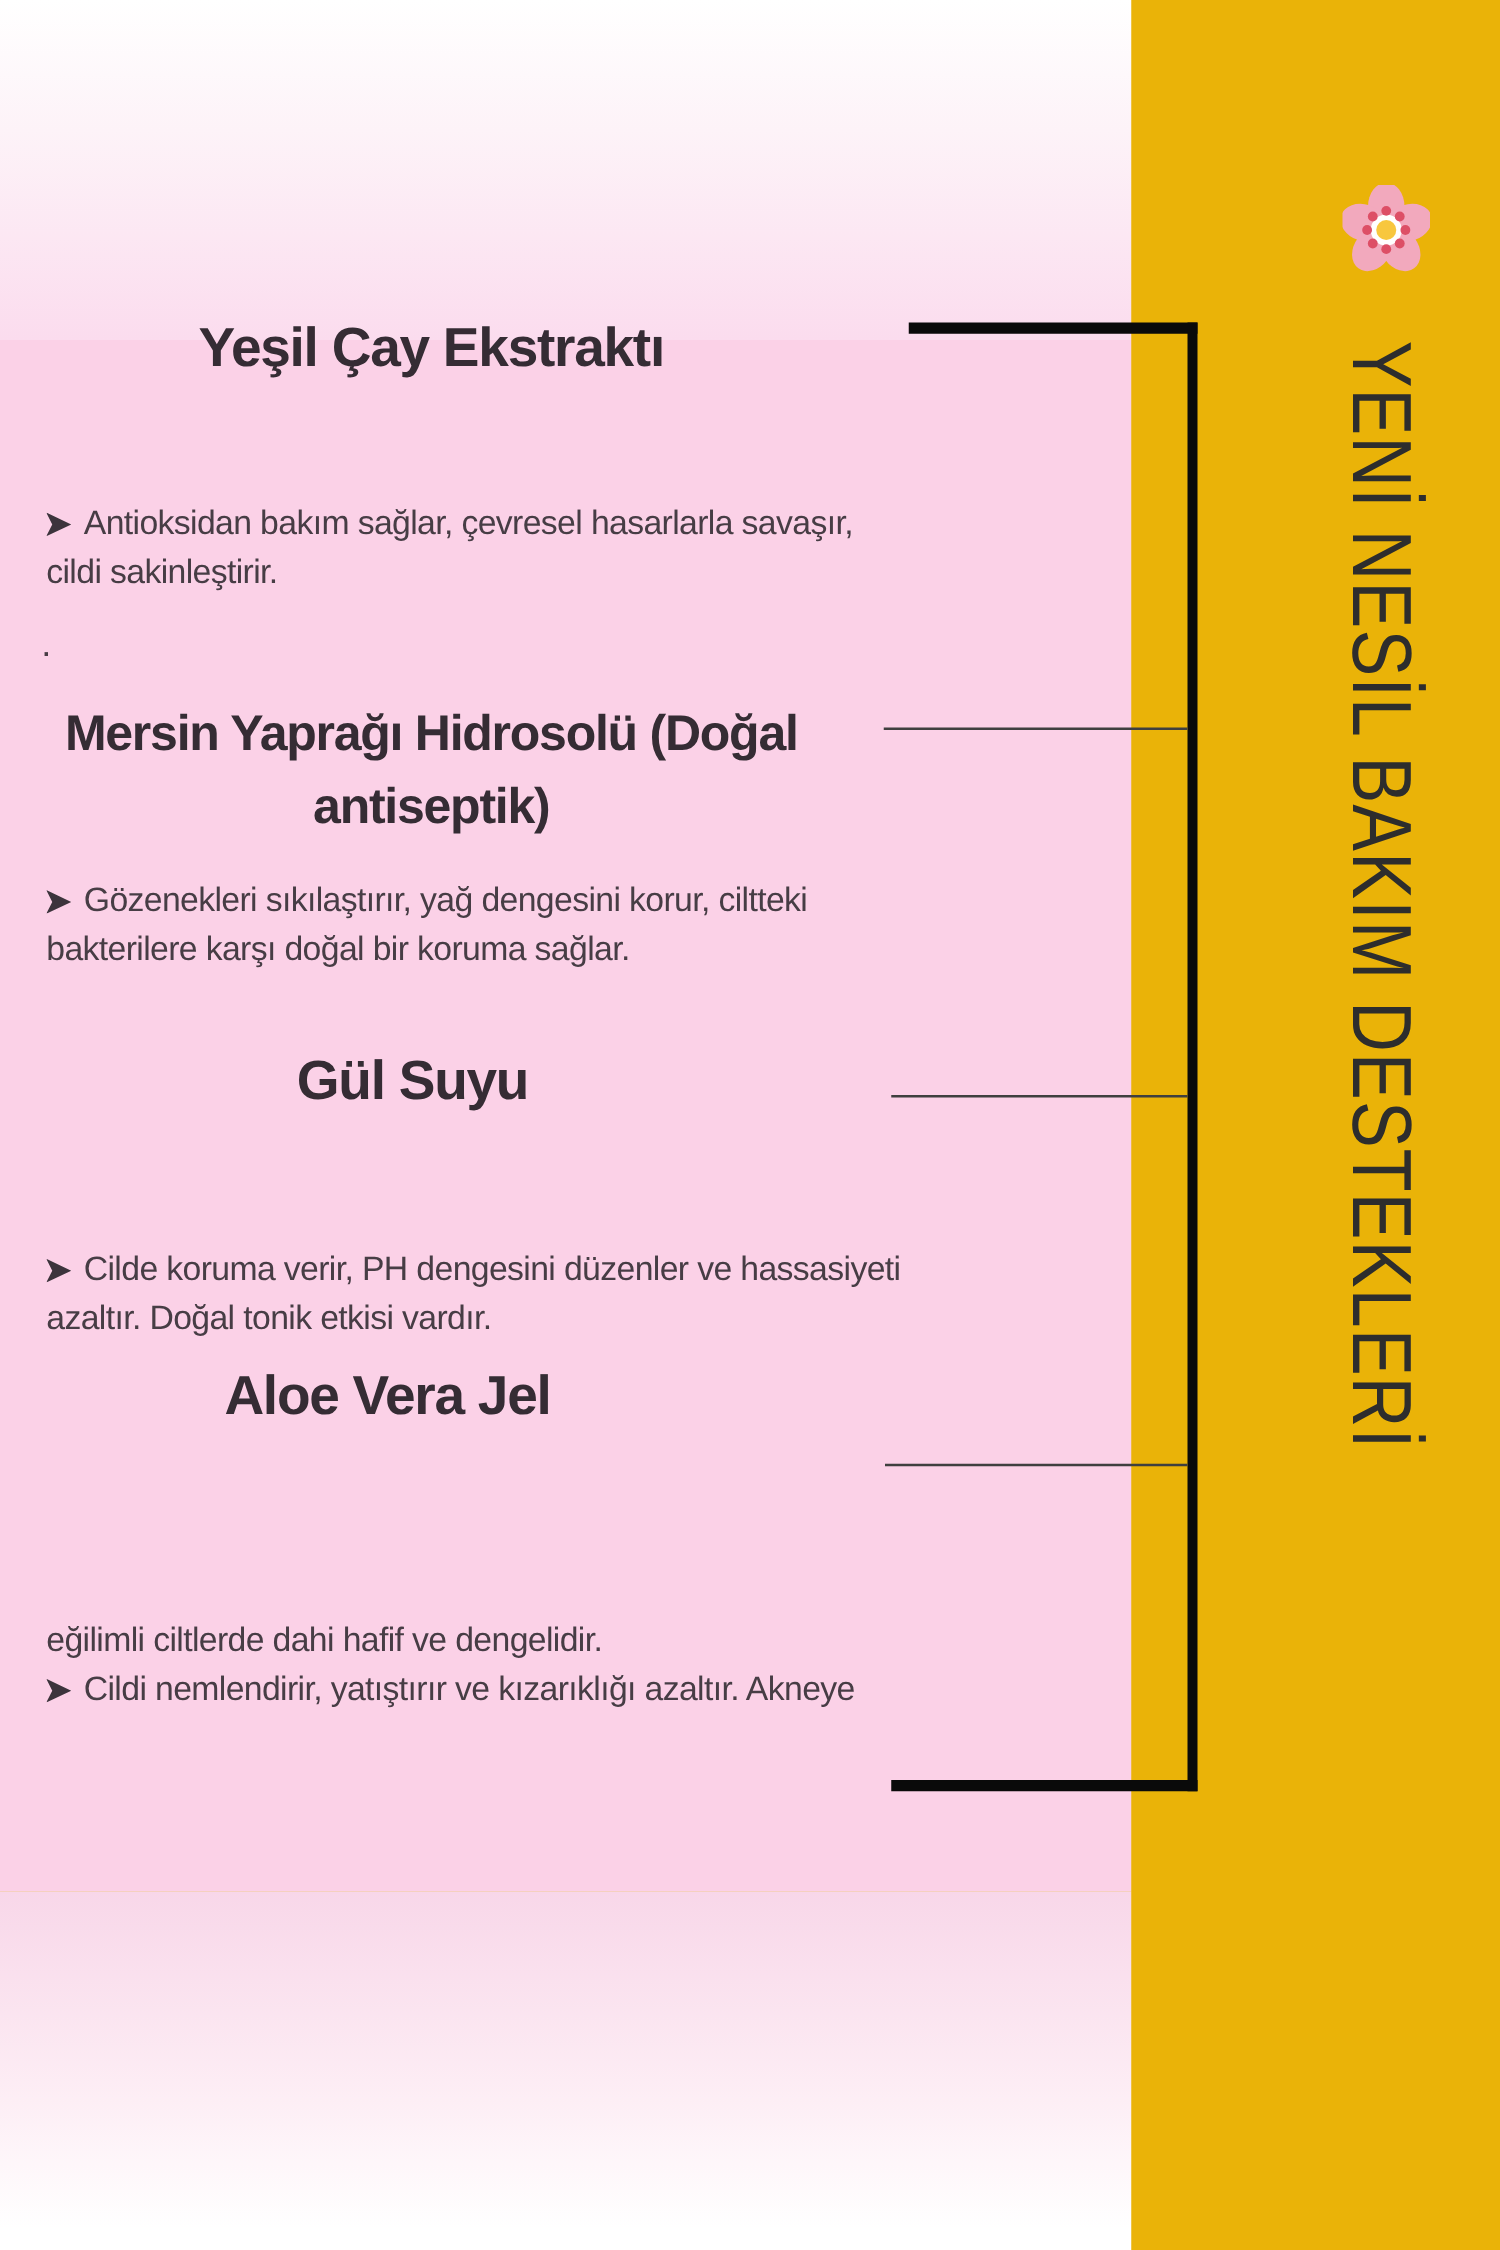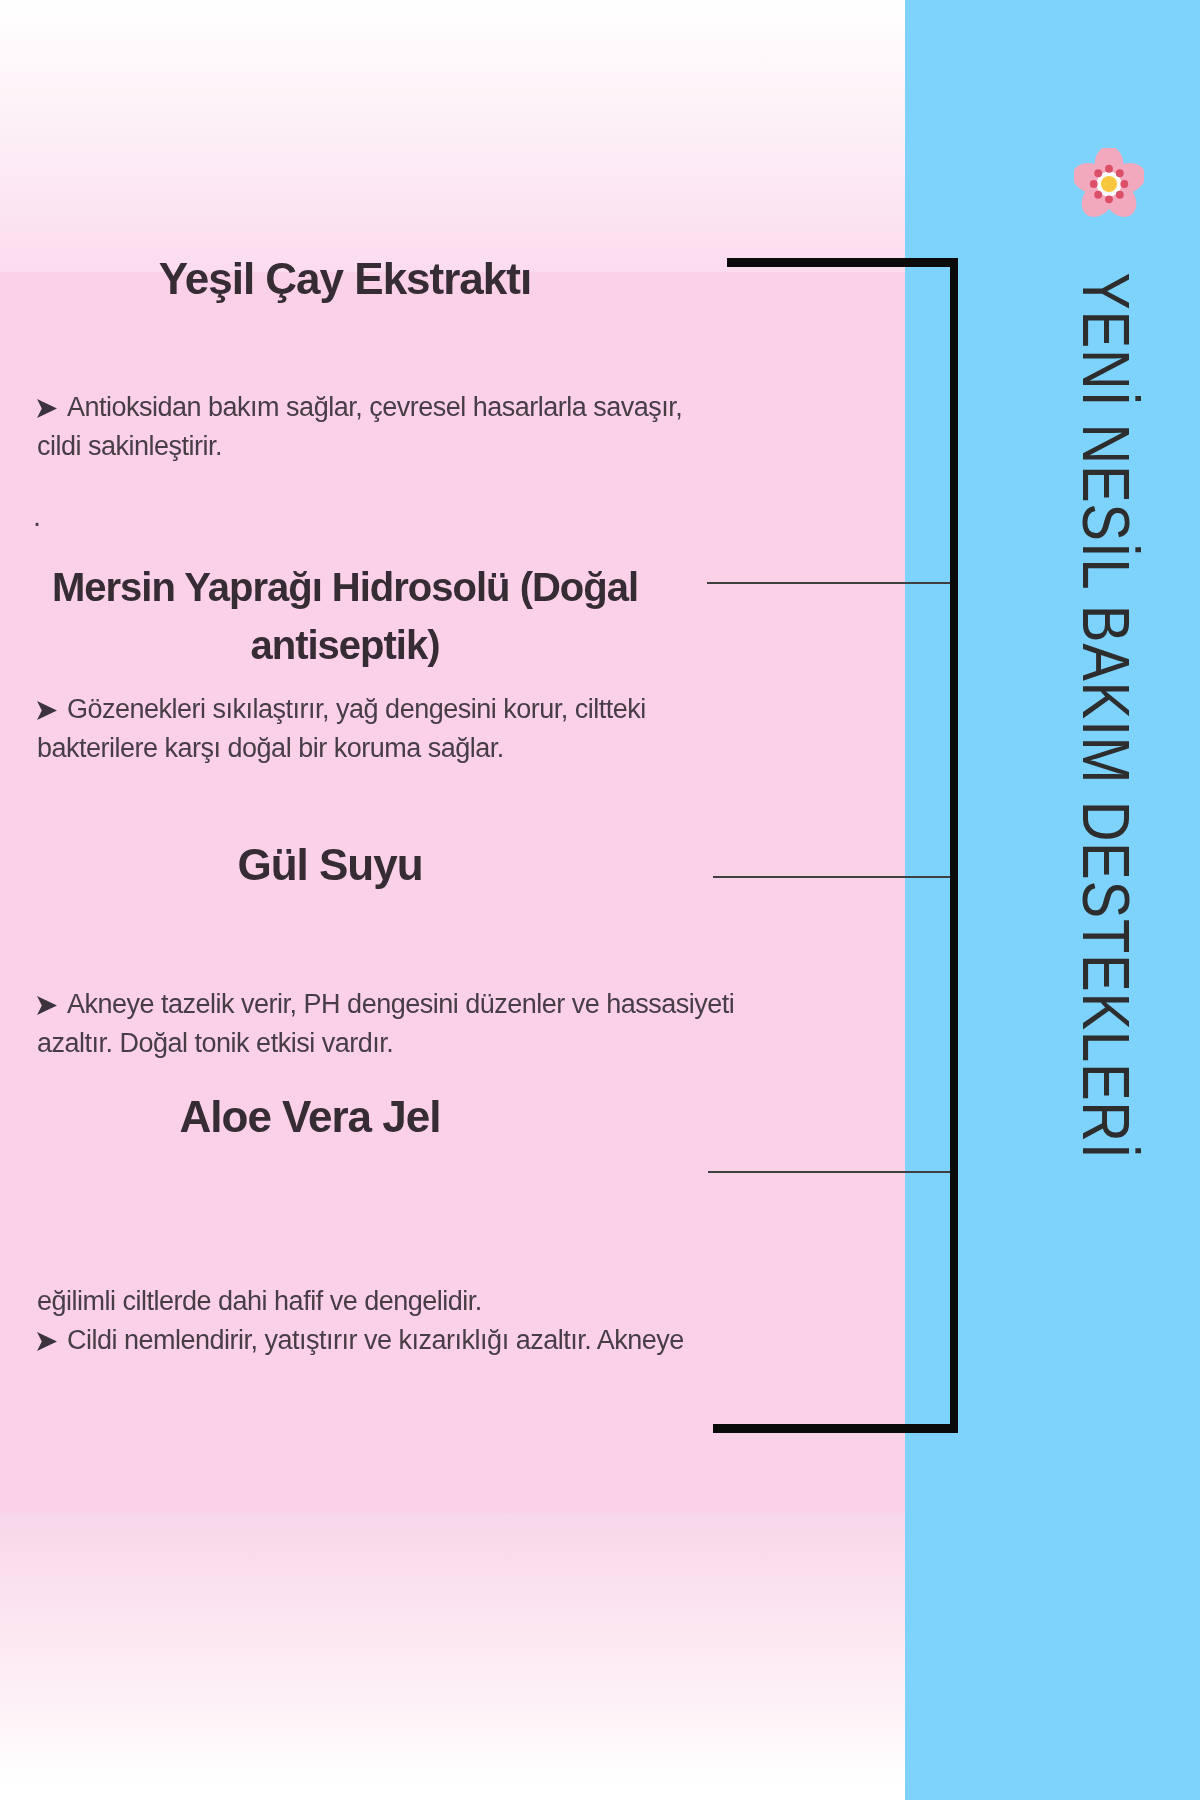--- a/index.html
+++ b/index.html
@@ -1,17 +1,17 @@
 <!DOCTYPE html>
 <html><head>
 <meta charset="utf-8">
 <style>
   html,body{margin:0;padding:0;background:#ffffff;}
   #canvas{
-    position:relative;width:1200px;height:1800px;overflow:hidden;background:#7dd3fc;
+    position:relative;width:1200px;height:1800px;overflow:hidden;background:#eab308;
     font-family:"Liberation Sans", sans-serif;
   }
   
   .pink-grad-top{
     position:absolute;left:0;top:0;width:905px;height:272px;
     background:linear-gradient(180deg,#ffffff 0%,#fdf3f8 38%,#fbdcee 100%);
   }
   .pink-flat{
     position:absolute;left:0;top:272px;width:905px;height:1241px;
     background:#fbd1e7;
@@ -21,21 +21,21 @@
     background:linear-gradient(180deg,#f8d7e9 0%,#fdeef5 58%,#ffffff 94%);
   }
   
   .h{position:absolute;text-align:center;color:#352c34;font-weight:700;letter-spacing:-1px;}
   .h .hline{white-space:nowrap;}
   .h1{left:0;top:250px;width:690px;font-size:44px;line-height:58px;}
   .h2{left:0;top:520px;width:690px;font-size:40px;line-height:58px;margin-top:38px;}
   .h3{left:0;top:836px;width:580px;font-size:44px;line-height:58px;padding-left:40px;}
   .h4{left:0;top:1088px;width:620px;font-size:44px;line-height:58px;}
   
-  .bullet{position:absolute;left:37px;width:740px;color:#473d45;font-size:27px;line-height:39px;letter-spacing:-0.5px;}
+  .bullet{position:absolute;left:37px;width:740px;color:#473d45;font-size:27px;line-height:39px;letter-spacing:-0.5px;margin-top:11px;}
   .bullet .bline{white-space:nowrap;}
   .arrow{
     display:inline-block;width:20px;height:19px;margin-right:10px;vertical-align:-2px;
     background:#3c343c;
     -webkit-clip-path:polygon(0 0,100% 50%,0 100%,24% 50%);
     clip-path:polygon(0 0,100% 50%,0 100%,24% 50%);
   }
   .b1{top:388px;}
   .b2{top:690px;}
   .b3{top:985px;}
@@ -92,21 +92,21 @@
   </div>
   <div class="bullet b2">
     <div class="bline"><span class="arrow"></span><span>Gözenekleri sıkılaştırır, yağ dengesini korur, ciltteki</span></div>
     <div class="bline">bakterilere karşı doğal bir koruma sağlar.</div>
   </div>
 
   <div class="h h3">
     <div class="hline">Gül Suyu</div>
   </div>
   <div class="bullet b3">
-    <div class="bline"><span class="arrow"></span><span>Akneye tazelik verir, PH dengesini düzenler ve hassasiyeti</span></div>
+    <div class="bline"><span class="arrow"></span><span>Cilde koruma verir, PH dengesini düzenler ve hassasiyeti</span></div>
     <div class="bline">azaltır. Doğal tonik etkisi vardır.</div>
   </div>
 
   <div class="h h4">
     <div class="hline">Aloe Vera Jel</div>
   </div>
   <div class="bullet b4">
     <div class="bline">eğilimli ciltlerde dahi hafif ve dengelidir.</div>
     <div class="bline"><span class="arrow"></span><span>Cildi nemlendirir, yatıştırır ve kızarıklığı azaltır. Akneye</span></div>
   </div>

